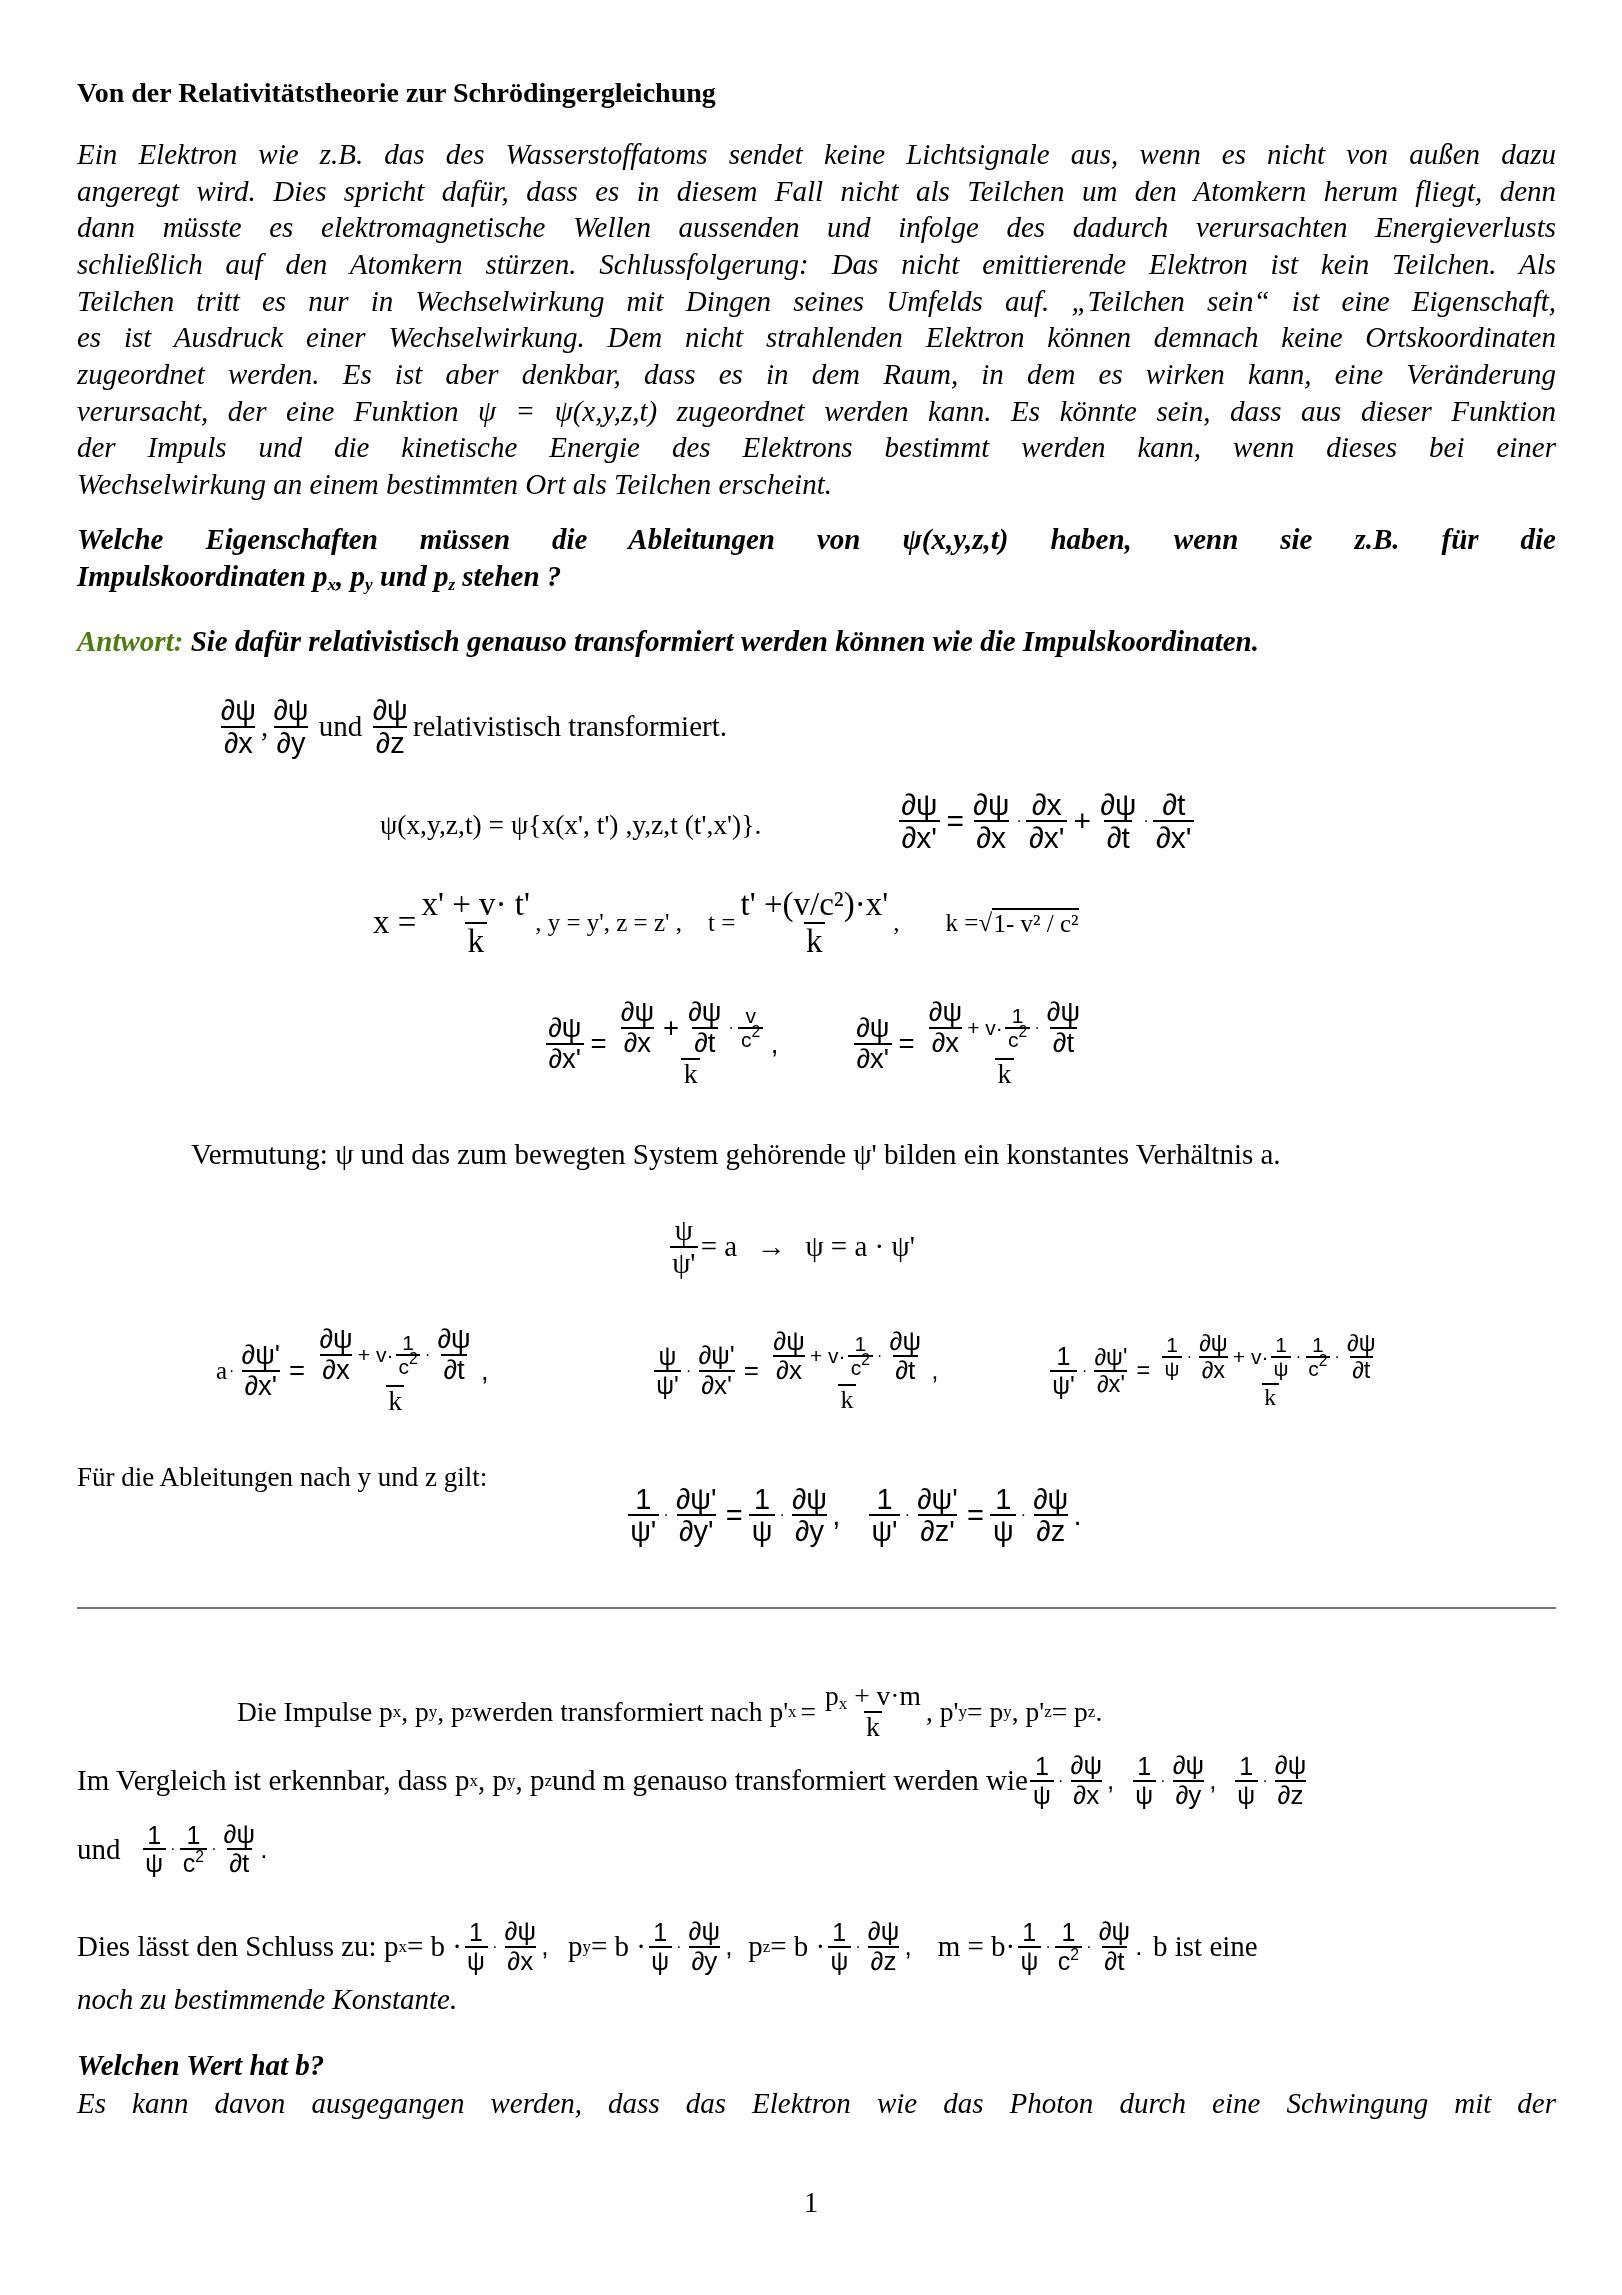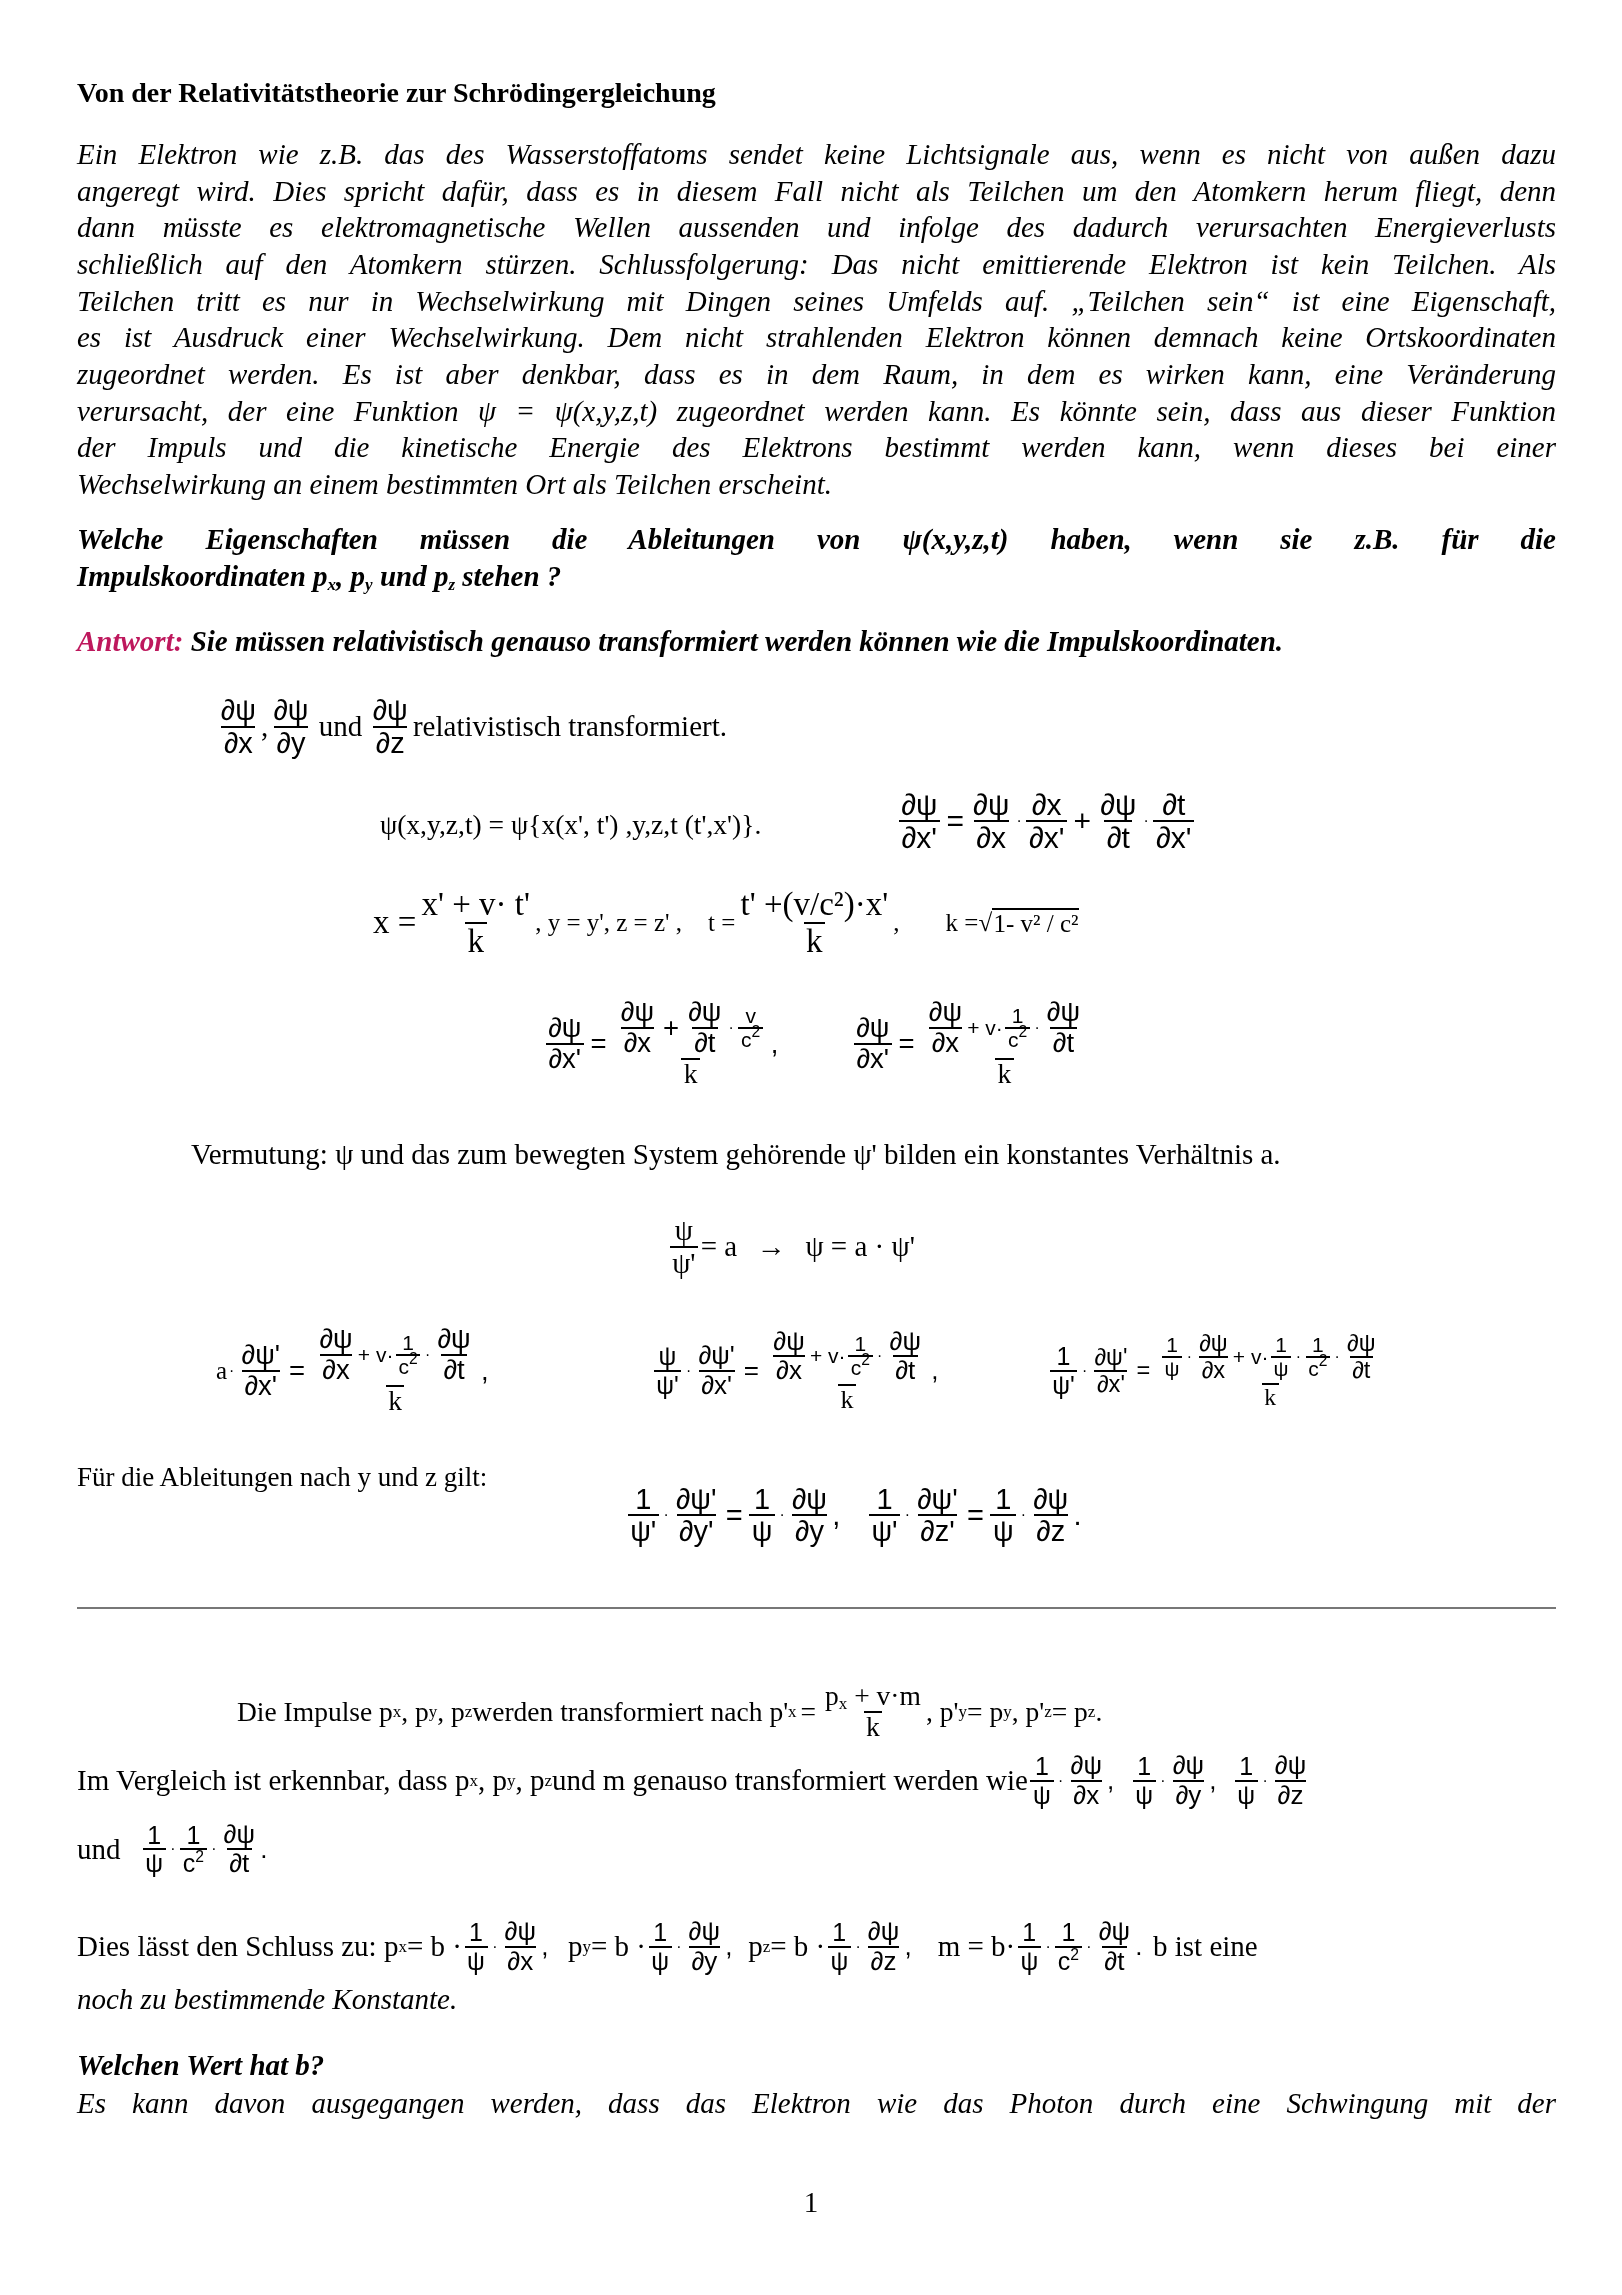--- a/index.html
+++ b/index.html
@@ -9,21 +9,21 @@
   }
   h1 {
     position: absolute; left: 77px; top: 77px; margin: 0;
     font-size: 28px; font-weight: bold; letter-spacing: 0px; white-space: nowrap;
   }
   .para {
     position: absolute; left: 77px; width: 1479px; margin: 0;
     text-align: justify; line-height: 37px; font-size: 29px; font-style: italic;
   }
   .bold { font-weight: bold; }
-  .red { color: #be185d; }
+  .red { color: #4d7c0f; }
   sub.s { font-size: 17px; vertical-align: -3.9px; line-height: 0; }
   sup.s { font-size: 15.7px; vertical-align: 10.5px; line-height: 0; }
 
   
   .m { position: absolute; white-space: nowrap; font-family: "Liberation Sans", sans-serif; font-size: 30px; display: flex; align-items: center; }
   .mt { font-family: "Liberation Serif", serif; }
   .frac { display: inline-flex; flex-direction: column; align-items: center; vertical-align: middle; margin: 0 2.6px; }
   .frac > .num { padding: 0 2.6px; line-height: 1.05; }
   .frac > .den { padding: 0 2.6px; line-height: 1.05; border-top: 2px solid #000; }
   .op { margin: 0 3.9px; }
@@ -52,21 +52,21 @@
   <div class="para" style="top:429px;text-align-last:justify;">der Impuls und die kinetische Energie des Elektrons bestimmt werden kann, wenn dieses bei einer</div>
   <div class="para" style="top:466px;">Wechselwirkung an einem bestimmten Ort als Teilchen erscheint.</div>
 </div>
 
 <div class="para bold" style="top:521px;text-align-last:justify;">Welche Eigenschaften müssen die Ableitungen von ψ(x,y,z,t) haben, wenn sie z.B. für die</div>
 <div class="para bold" style="top:558px;">
   <span>Impulskoordinaten p</span><sub class="s">x</sub><span>, p</span><sub class="s">y</sub><span> und p</span><sub class="s">z</sub><span> stehen ?</span>
 </div>
 
 <div class="para bold" style="top:623px;">
-  <span class="red">Antwort:</span><span> Sie müssen relativistisch genauso transformiert werden können wie die Impulskoordinaten.</span>
+  <span class="red">Antwort:</span><span> Sie dafür relativistisch genauso transformiert werden können wie die Impulskoordinaten.</span>
 </div>
 
 <div class="m mt" style="left:196px;top:684px;height:85px;font-size:29px;">
   <span style="width:19.6px"></span>
   <span class="frac" style="font-family:'Liberation Sans',sans-serif">
       <span class="num"><span>∂</span><span>ψ</span></span>
       <span class="den"><span>∂</span><span>x</span></span>
     </span>
     <span>,</span>
   <span class="frac" style="font-family:'Liberation Sans',sans-serif">

